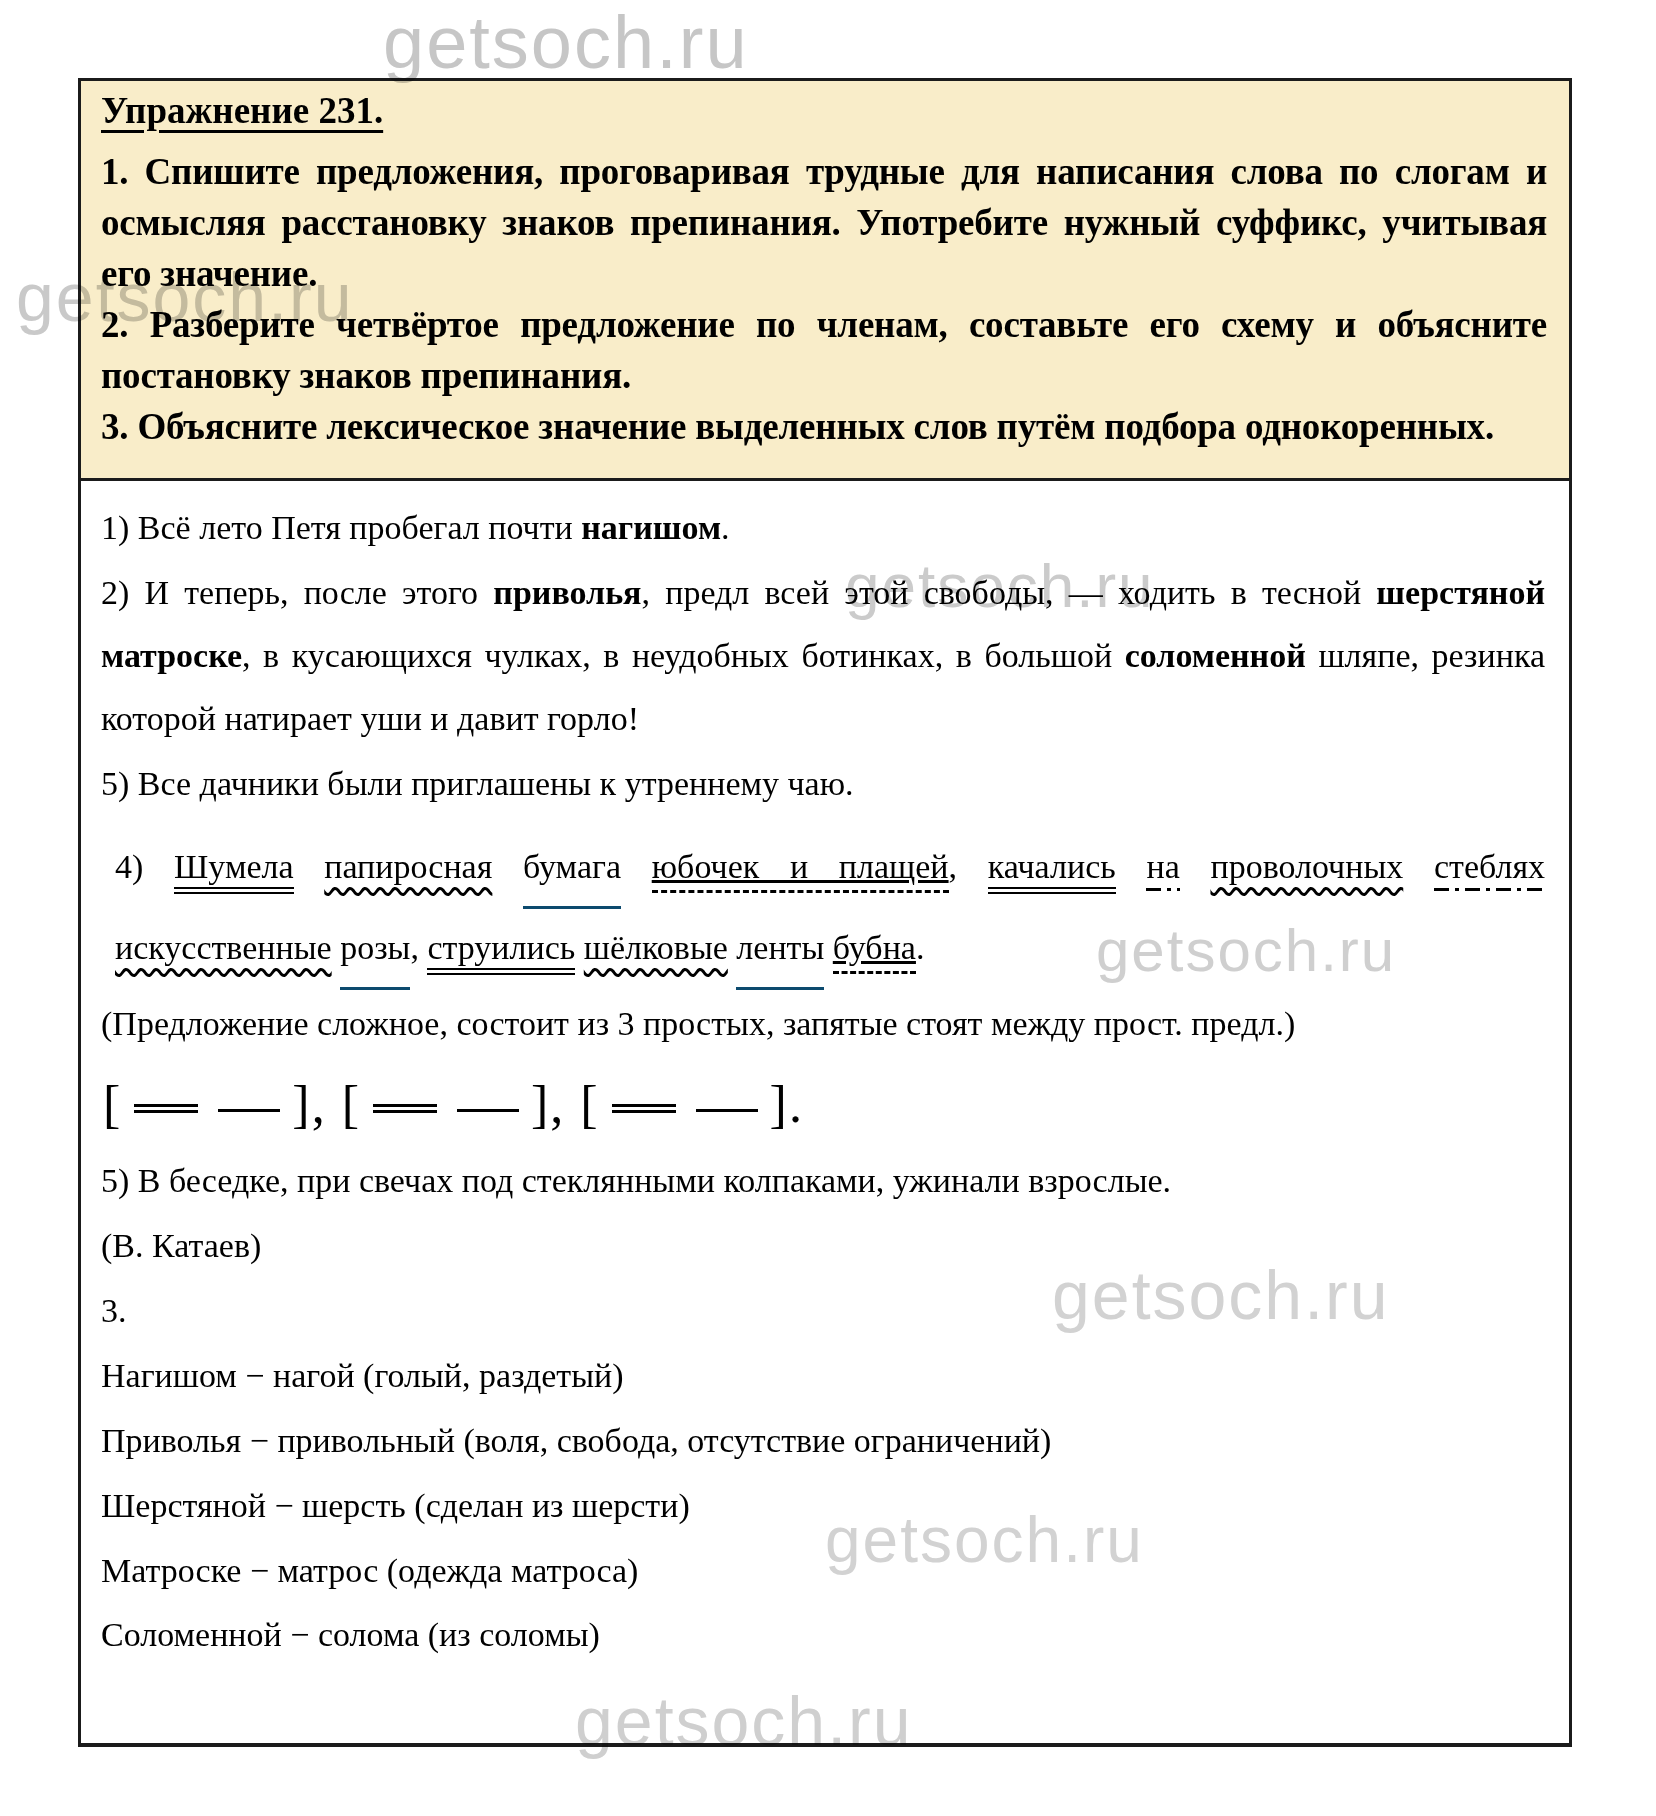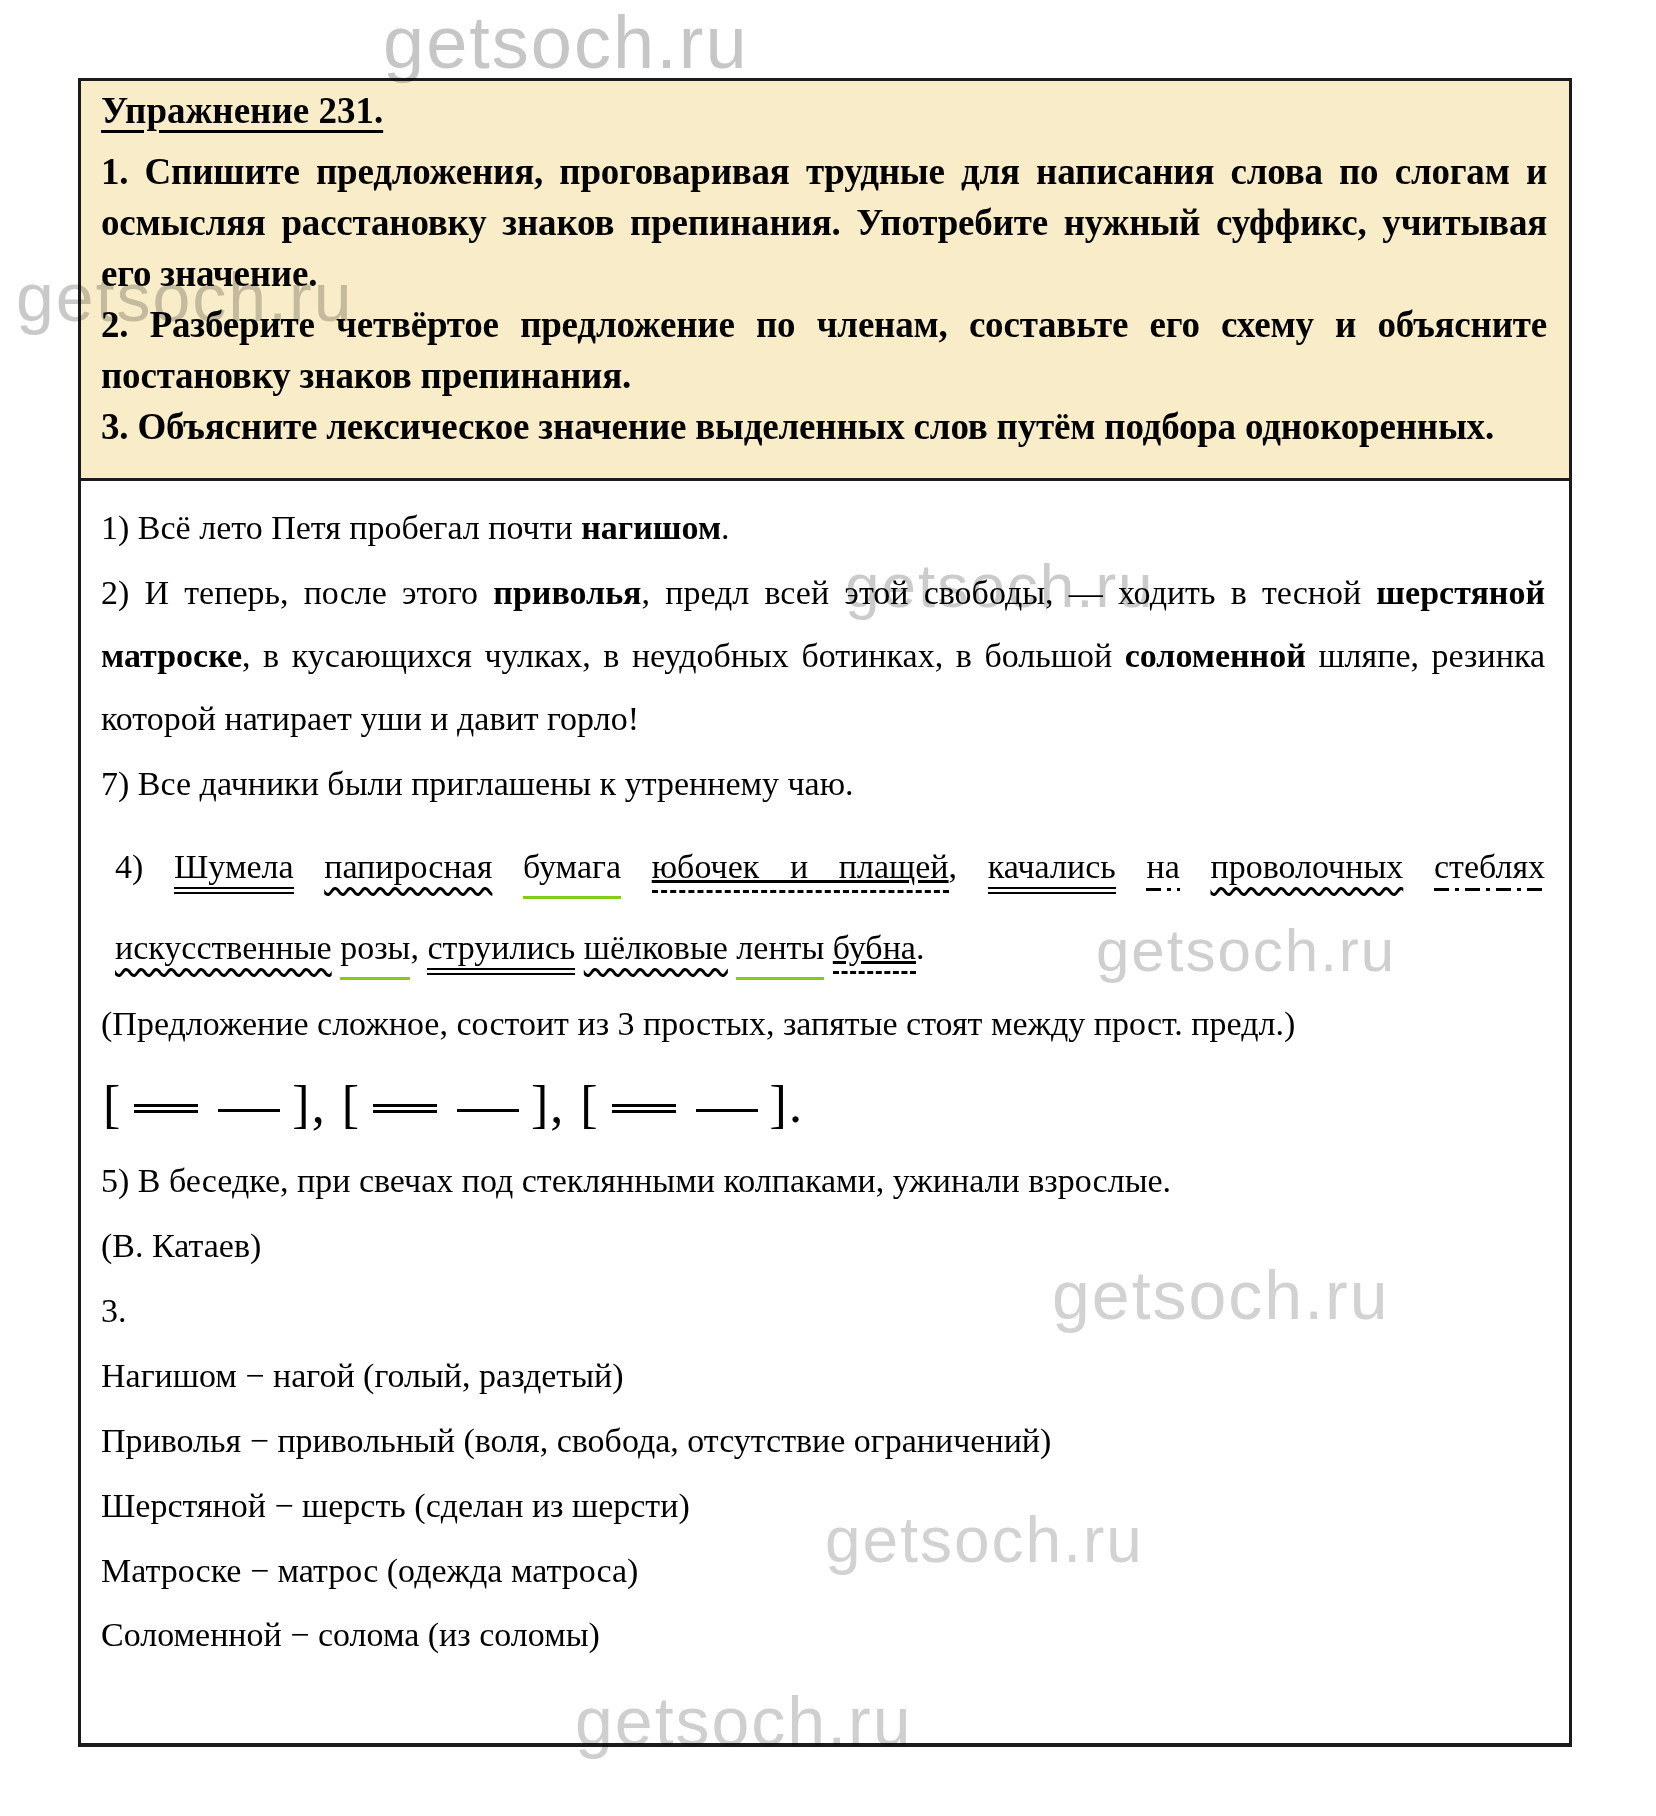--- a/index.html
+++ b/index.html
@@ -23,21 +23,21 @@
   .title{text-decoration:underline;text-decoration-thickness:3px;text-underline-offset:7px;
          margin:0 0 10px 0;}
   .task{margin:0;text-align:justify;letter-spacing:-0.2px;}
   .content{padding:16px 24px 0 20px;font-size:34px;line-height:1.85;}
   .line{margin:0 0 2px 0;}
   .just{text-align:justify;}
   .b{font-weight:bold;}
   
   .s4{padding-left:14px;line-height:2.4;margin:10px 0 4px 0;}
   .u-double{border-bottom:7px double #000;padding-bottom:2px;}
-  .u-solid{border-bottom:3px solid #84cc16;padding-bottom:11px;}
+  .u-solid{border-bottom:3px solid #0c4a6e;padding-bottom:21px;}
   .u-dashed{border-bottom:3px dashed #000;padding-bottom:5px;text-decoration:underline;}
   .u-wavy{text-decoration:underline wavy #000 2.5px;text-underline-offset:9px;}
   .u-dashdot{padding-bottom:6px;background-repeat:no-repeat;background-position:0 100%;
     background-size:100% 3px;
     background-image:repeating-linear-gradient(to right,#000 0 15px,transparent 15px 21px,#000 21px 25px,transparent 25px 31px);}
   
   .scheme{font-size:52px;margin:18px 0 14px 2px;letter-spacing:2px;line-height:1.2;}
   .shape-double{display:inline-block;width:64px;height:9px;box-sizing:border-box;
                 border-top:3px solid #000;border-bottom:3px solid #000;
                 margin:0 10px 0 12px;vertical-align:9px;}
@@ -63,21 +63,21 @@
     <div class="header">
       <div class="title">Упражнение 231.</div>
       <p class="task">1. Спишите предложения, проговаривая трудные для написания слова по слогам и осмысляя расстановку знаков препинания. Употребите нужный суффикс, учитывая его значение.</p>
       <p class="task">2. Разберите четвёртое предложение по членам, составьте его схему и объясните постановку знаков препинания.</p>
       <p class="task">3. Объясните лексическое значение выделенных слов путём подбора однокоренных.</p>
     </div>
 
     <div class="content">
       <p class="line"><span>1) Всё лето Петя пробегал почти </span><span class="b">нагишом</span><span>.</span></p>
       <p class="line just"><span>2) И теперь, после этого </span><span class="b">приволья</span><span>, предл всей этой свободы, — ходить в тесной </span><span class="b">шерстяной матроске</span><span>, в кусающихся чулках, в неудобных ботинках, в большой </span><span class="b">соломенной</span><span> шляпе, резинка которой натирает уши и давит горло!</span></p>
-      <p class="line">7) Все дачники были приглашены к утреннему чаю.</p>
+      <p class="line">5) Все дачники были приглашены к утреннему чаю.</p>
       <p class="line just s4"><span>4) </span><span class="u-double">Шумела</span><span> </span><span class="u-wavy">папиросная</span><span> </span><span class="u-solid">бумага</span><span> </span><span class="u-dashed">юбочек и плащей</span><span>, </span><span class="u-double">качались</span><span> </span><span class="u-dashdot">на</span><span> </span><span class="u-wavy">проволочных</span><span> </span><span class="u-dashdot">стеблях</span><span> </span><span class="u-wavy">искусственные</span><span> </span><span class="u-solid">розы</span><span>, </span><span class="u-double">струились</span><span> </span><span class="u-wavy">шёлковые</span><span> </span><span class="u-solid">ленты</span><span> </span><span class="u-dashed">бубна</span><span>.</span></p>
       <p class="line">(Предложение сложное, состоит из 3 простых, запятые стоят между прост. предл.)</p>
       <div class="scheme"><span>[</span><span class="shape-double"></span><span class="shape-single"></span><span>], [</span><span class="shape-double"></span><span class="shape-single"></span><span>], [</span><span class="shape-double"></span><span class="shape-single"></span><span>].</span></div>
       <p class="line mt">5) В беседке, при свечах под стеклянными колпаками, ужинали взрослые.</p>
       <p class="line">(В. Катаев)</p>
       <p class="line">3.</p>
       <p class="line">Нагишом − нагой (голый, раздетый)</p>
       <p class="line">Приволья − привольный (воля, свобода, отсутствие ограничений)</p>
       <p class="line">Шерстяной − шерсть (сделан из шерсти)</p>
       <p class="line">Матроске − матрос (одежда матроса)</p>

